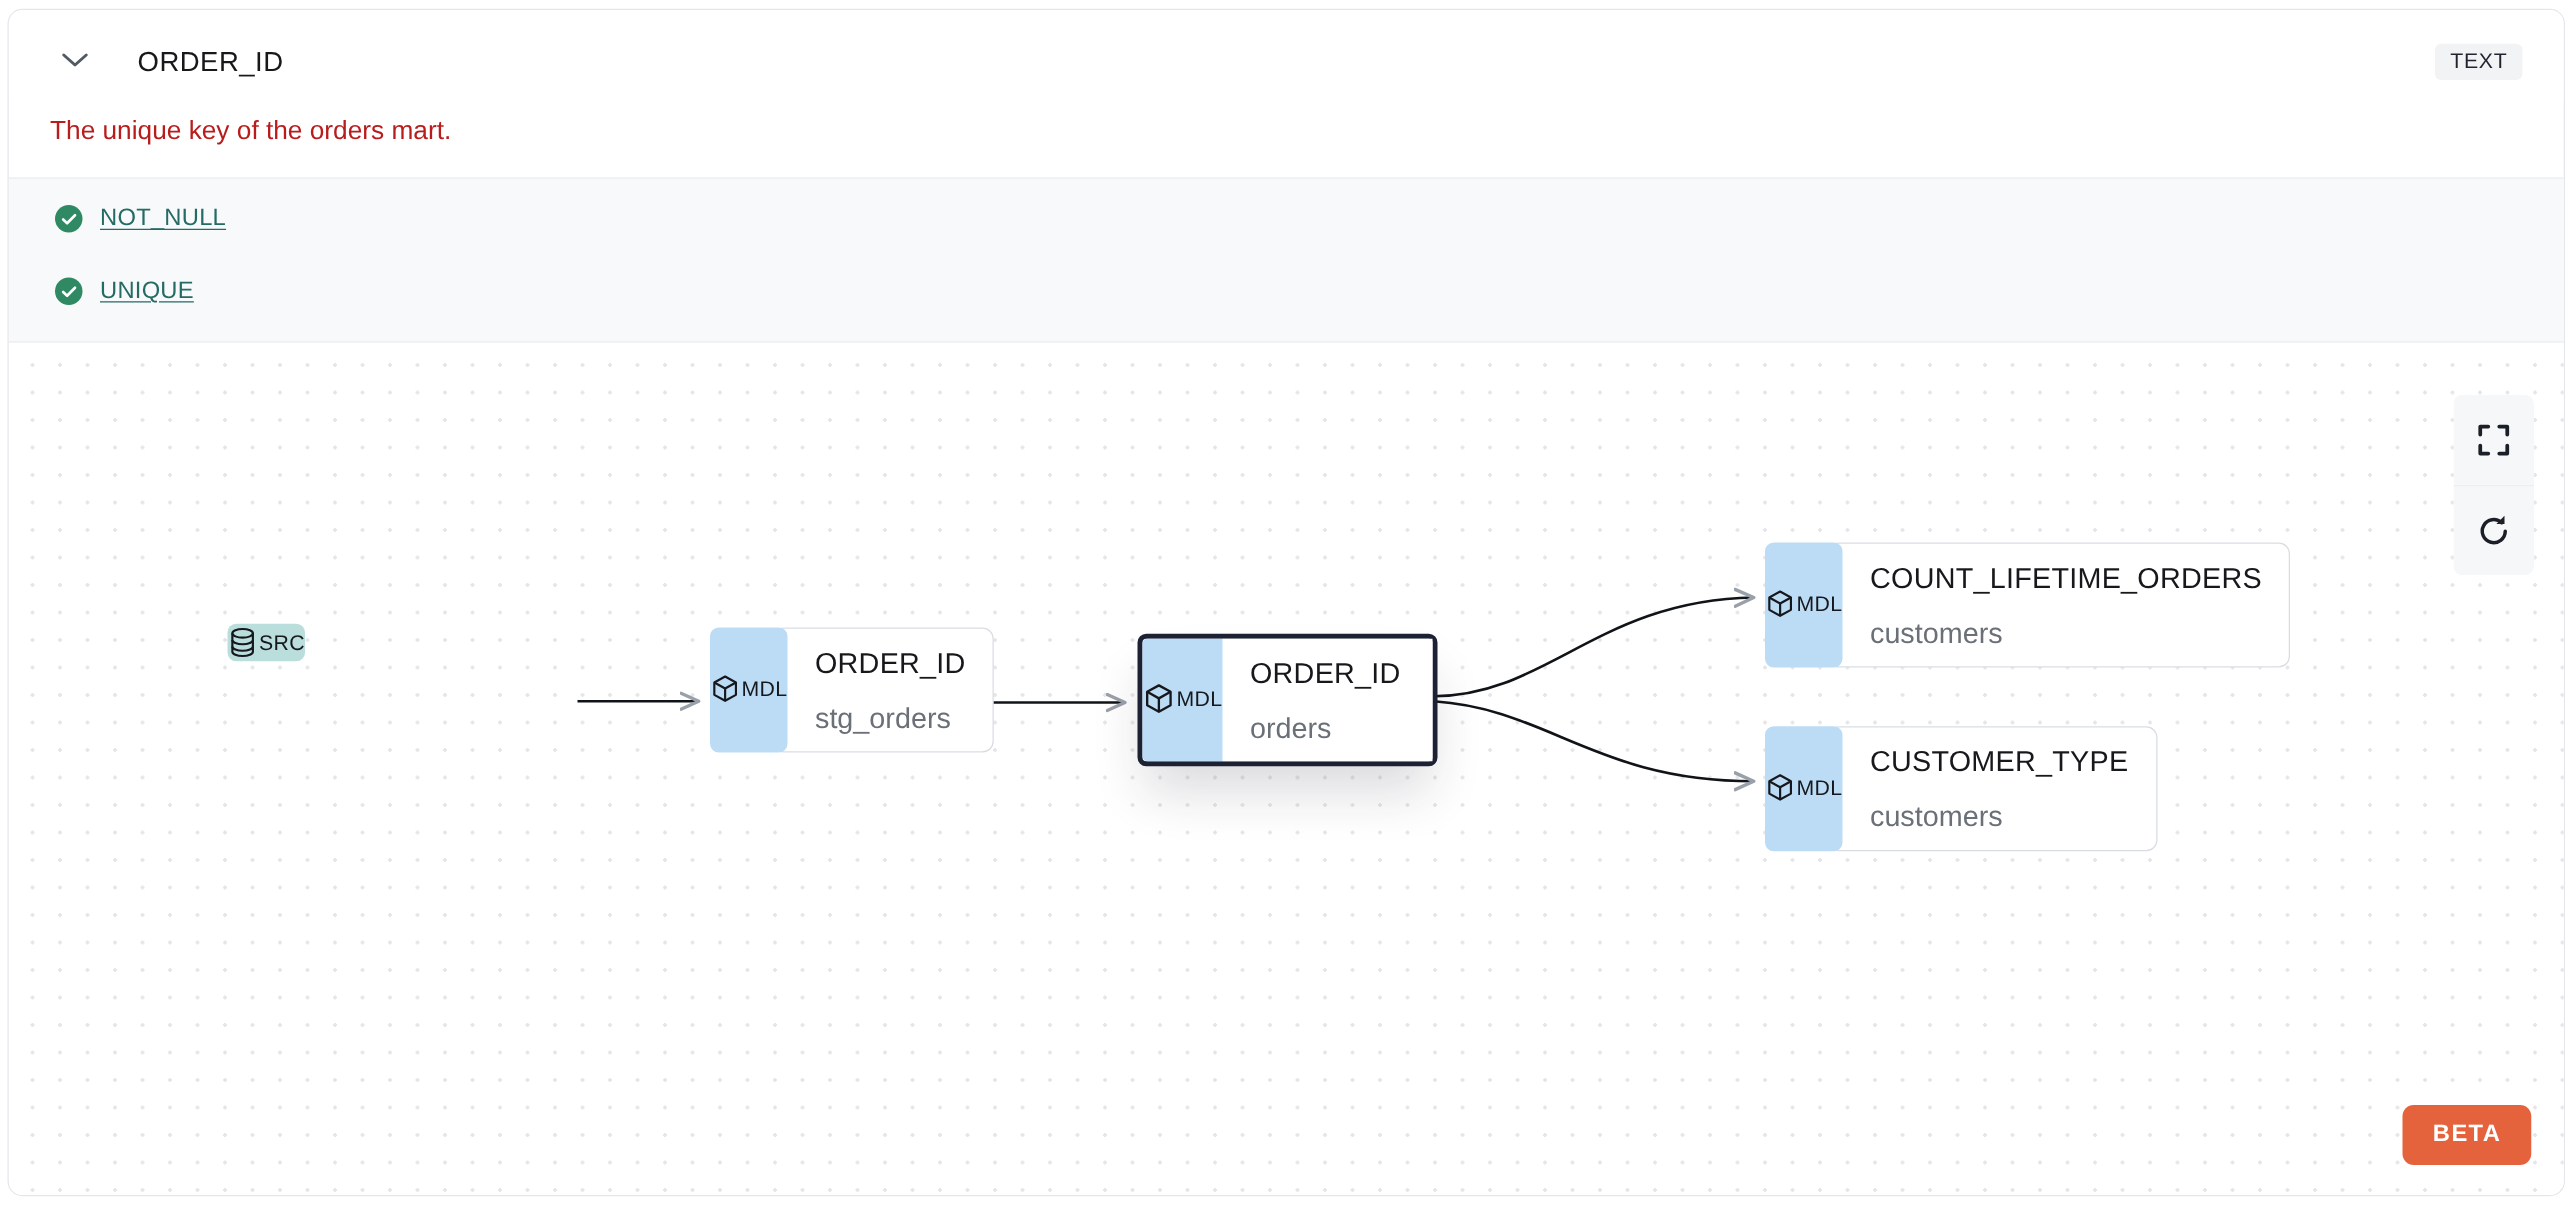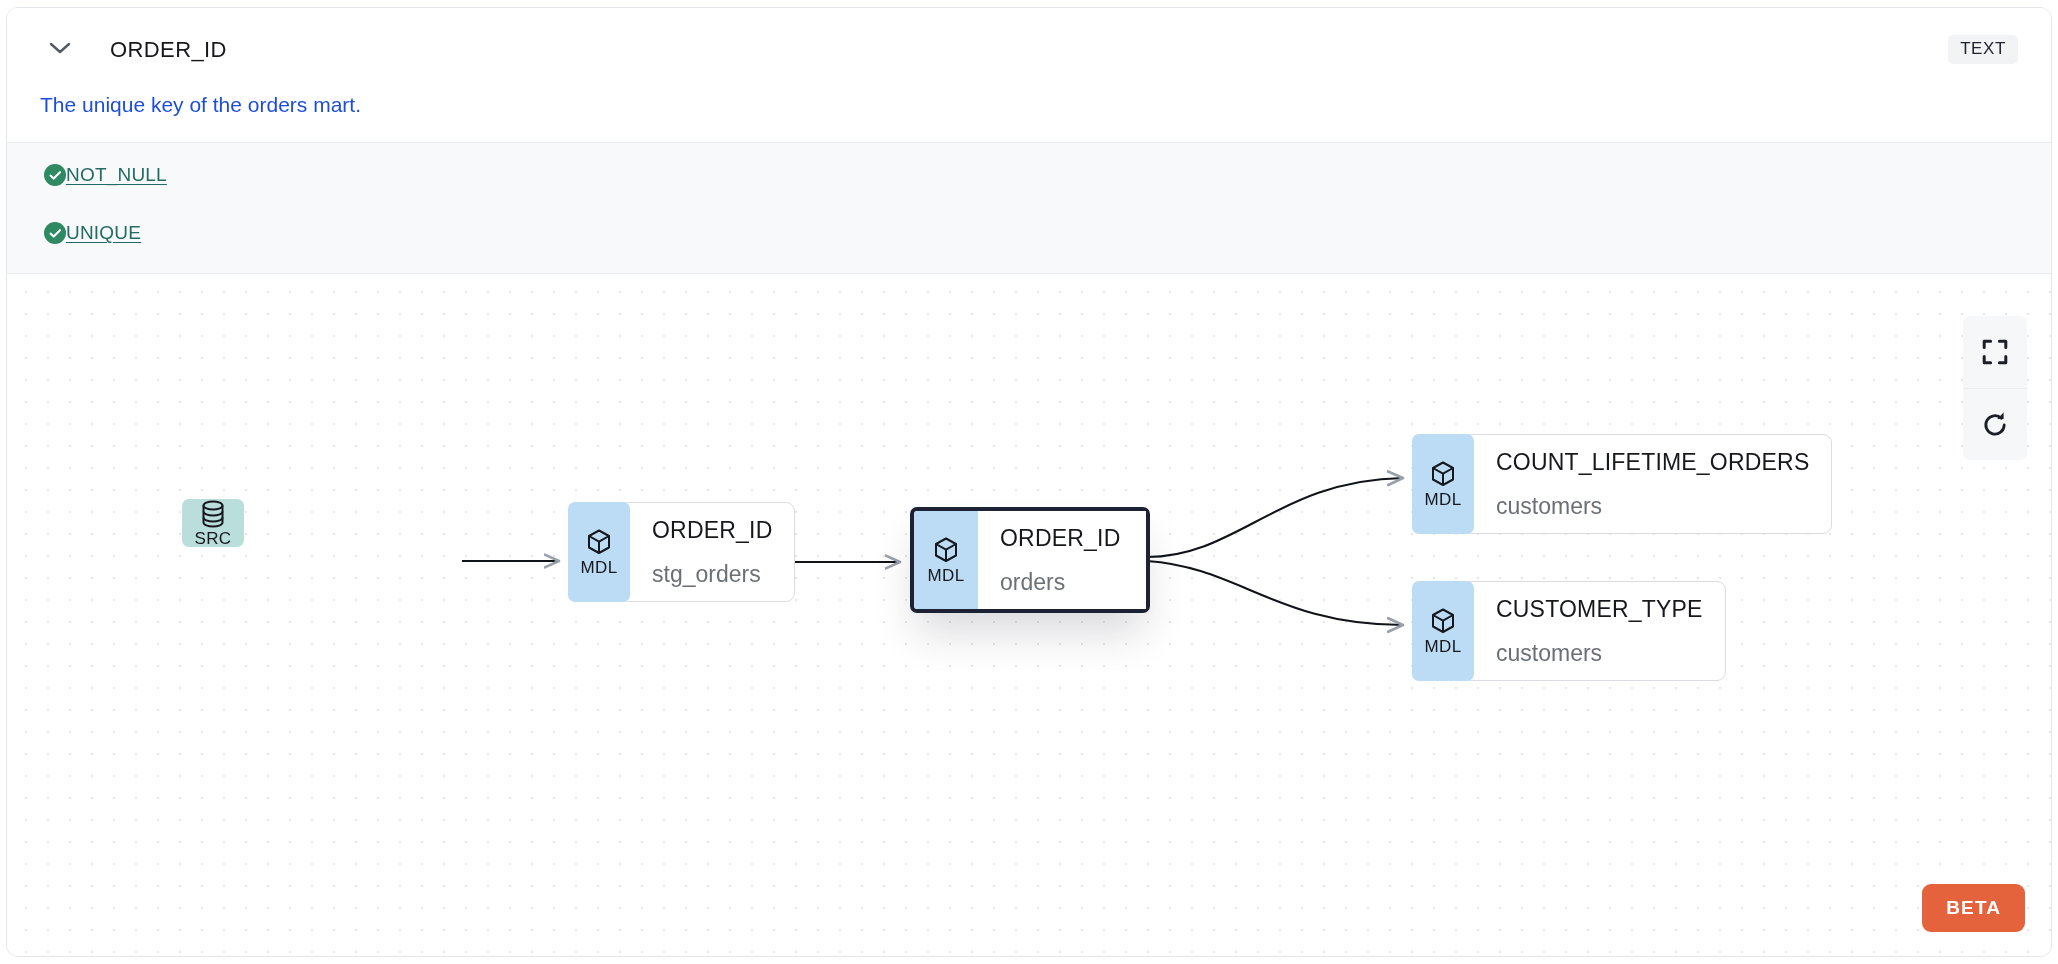--- a/index.html
+++ b/index.html
@@ -53,38 +53,39 @@
     padding: 4px 12px 5px 12px;
     border-radius: 5px;
     margin-left: 21px;
   }
 
   
   .description {
     position: absolute;
     left: 33px; top: 85px;
     font-size: 21px;
-    color: #1d4ed8;
+    color: #b91c1c;
     white-space: nowrap;
   }
 
   
   .tests {
     position: absolute;
     left: 0; top: 134px;
     width: 2046px; height: 132px;
     background: #f8f9fb;
     border-top: 1px solid #e9ecef;
     border-bottom: 1px solid #e9ecef;
   }
   .test-row {
     position: absolute;
     left: 37px;
     display: flex;
     align-items: center;
+    gap: 14px;
   }
   .test-row.r0 { top: 21px; }
   .test-row.r1 { top: 79px; }
   .check-icon {
     width: 22px; height: 22px;
     border-radius: 50%;
     background: #2f8a63;
     display: flex; align-items: center; justify-content: center;
     flex: 0 0 auto;
   }
@@ -119,21 +120,21 @@
   
   .node {
     position: absolute;
     display: flex;
     align-items: stretch;
   }
   .node-badge {
     width: 62px;
     border-radius: 7px;
     display: flex;
-    flex-direction: column;
+    flex-direction: row;
     align-items: center;
     justify-content: center;
     gap: 1px;
     flex: 0 0 auto;
     position: relative;
     z-index: 2;
   }
   .node-badge .badge-label {
     font-size: 17px;
     color: #16181d;

